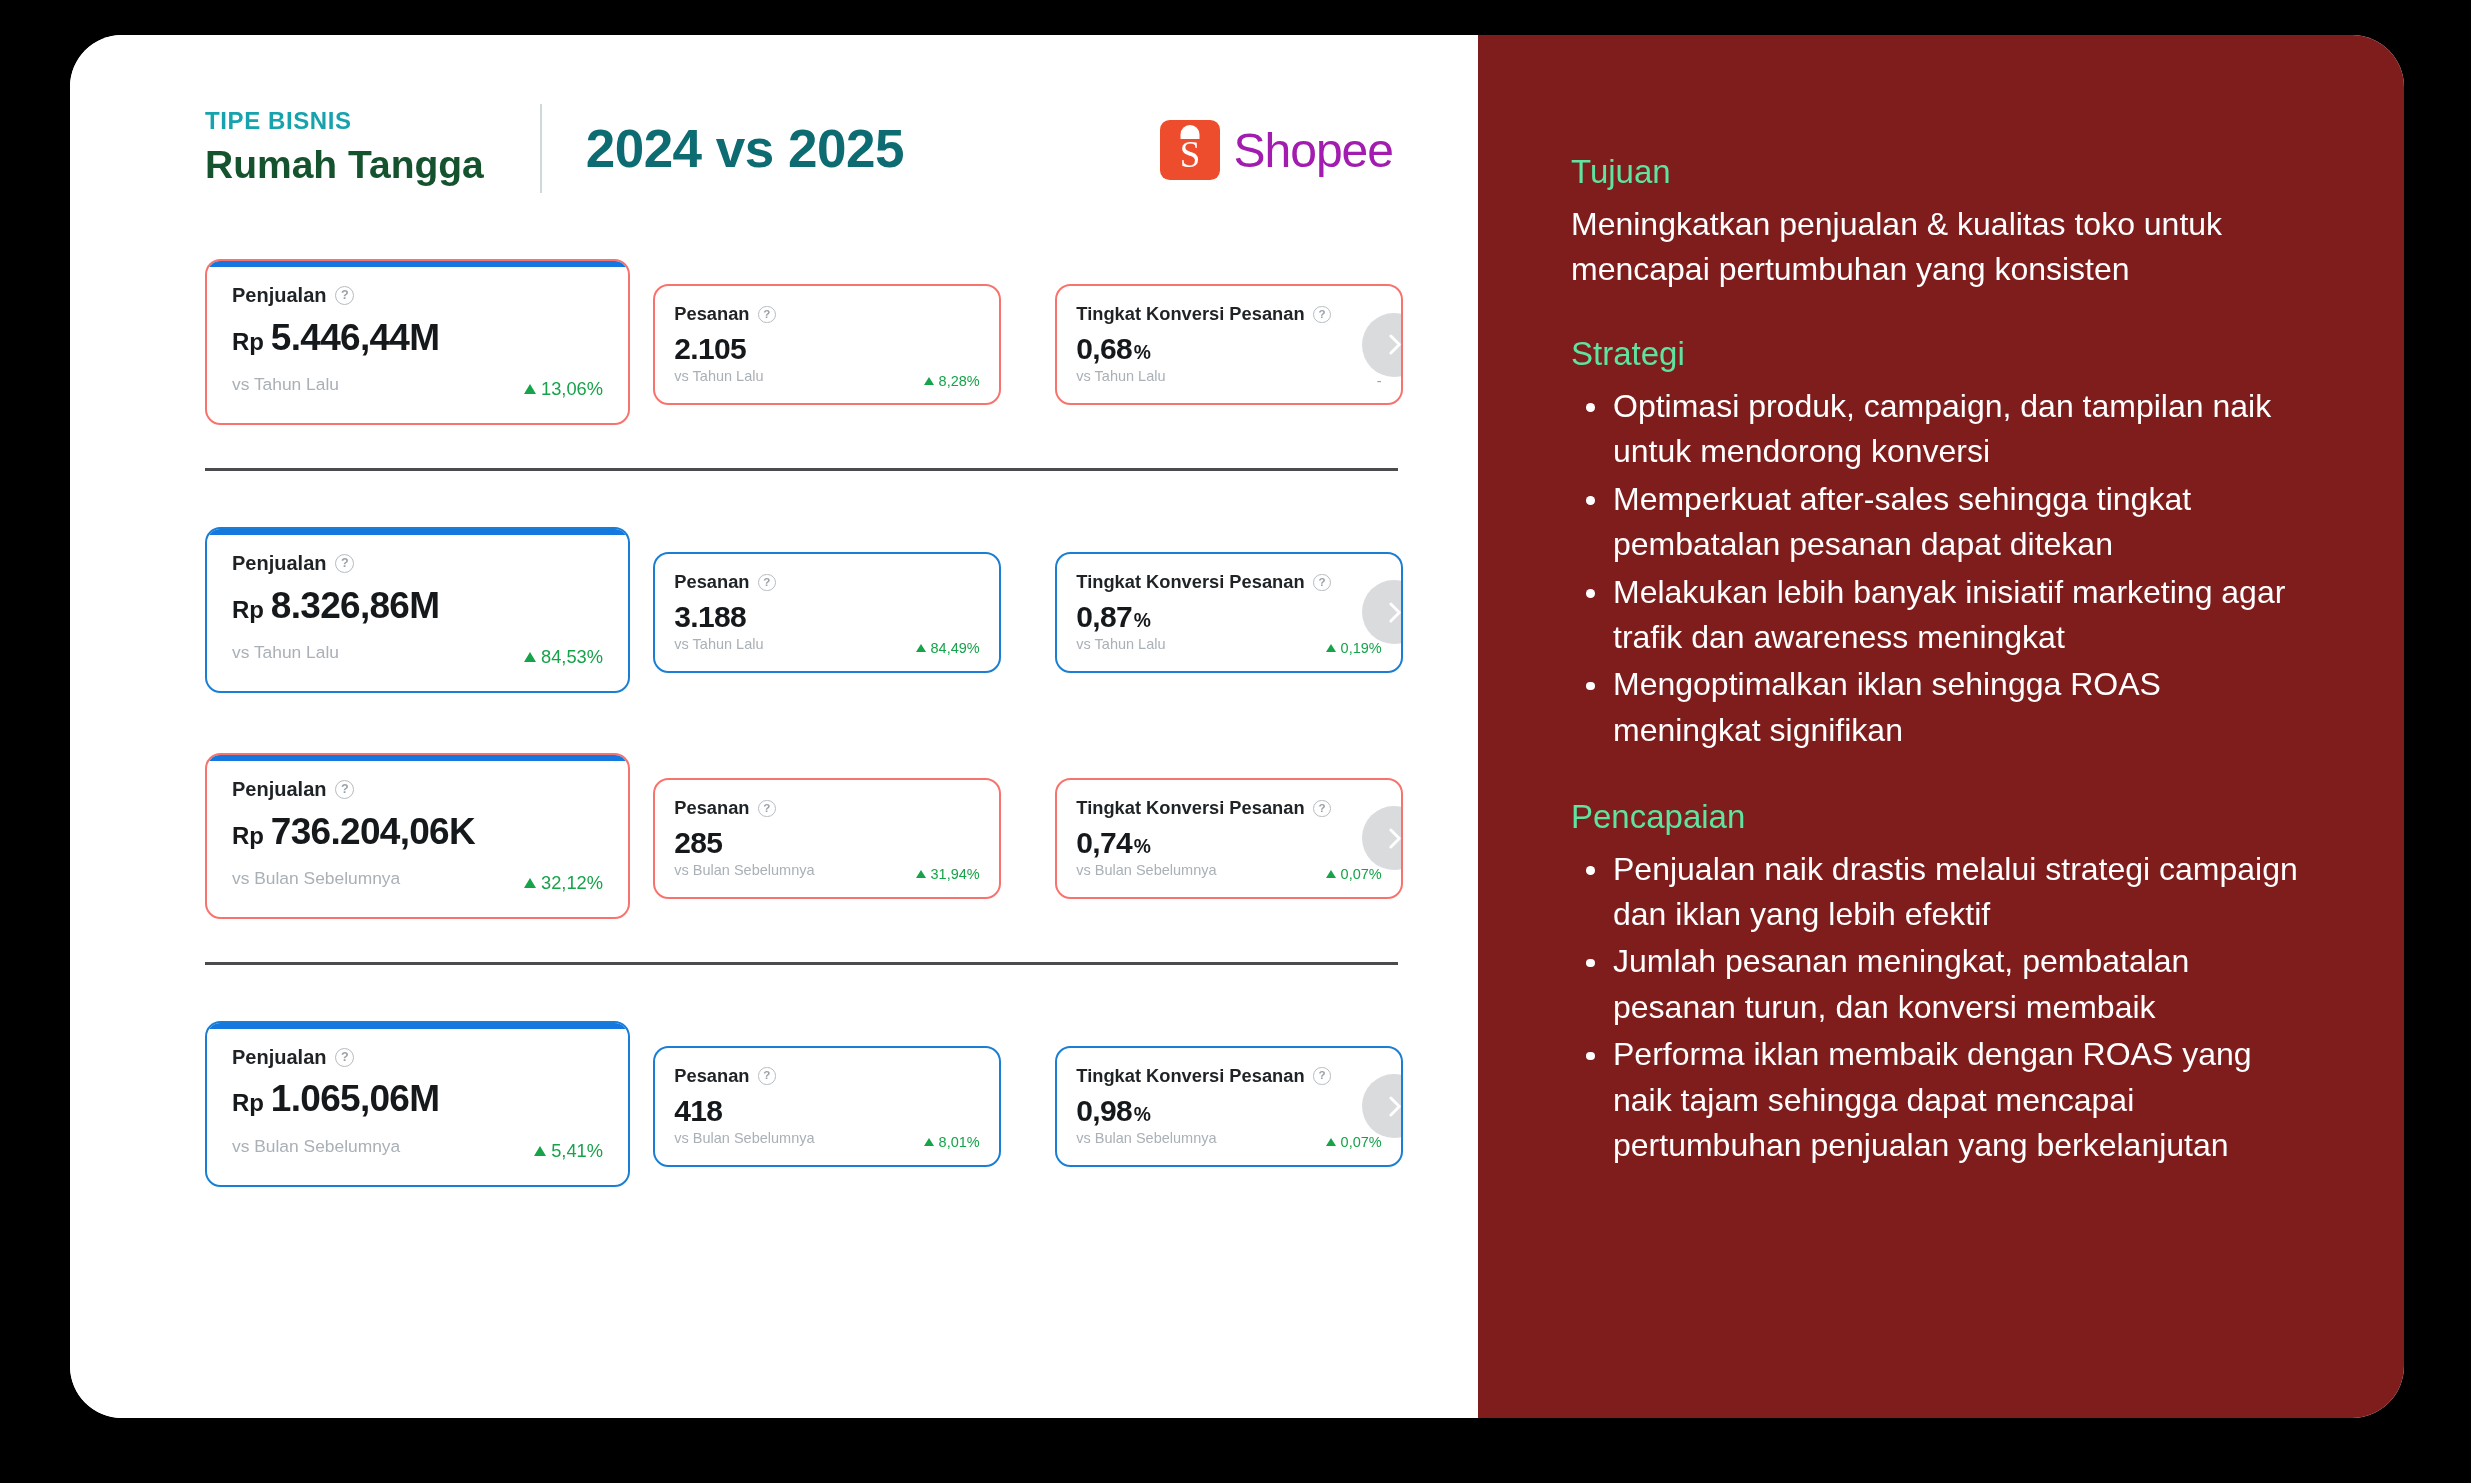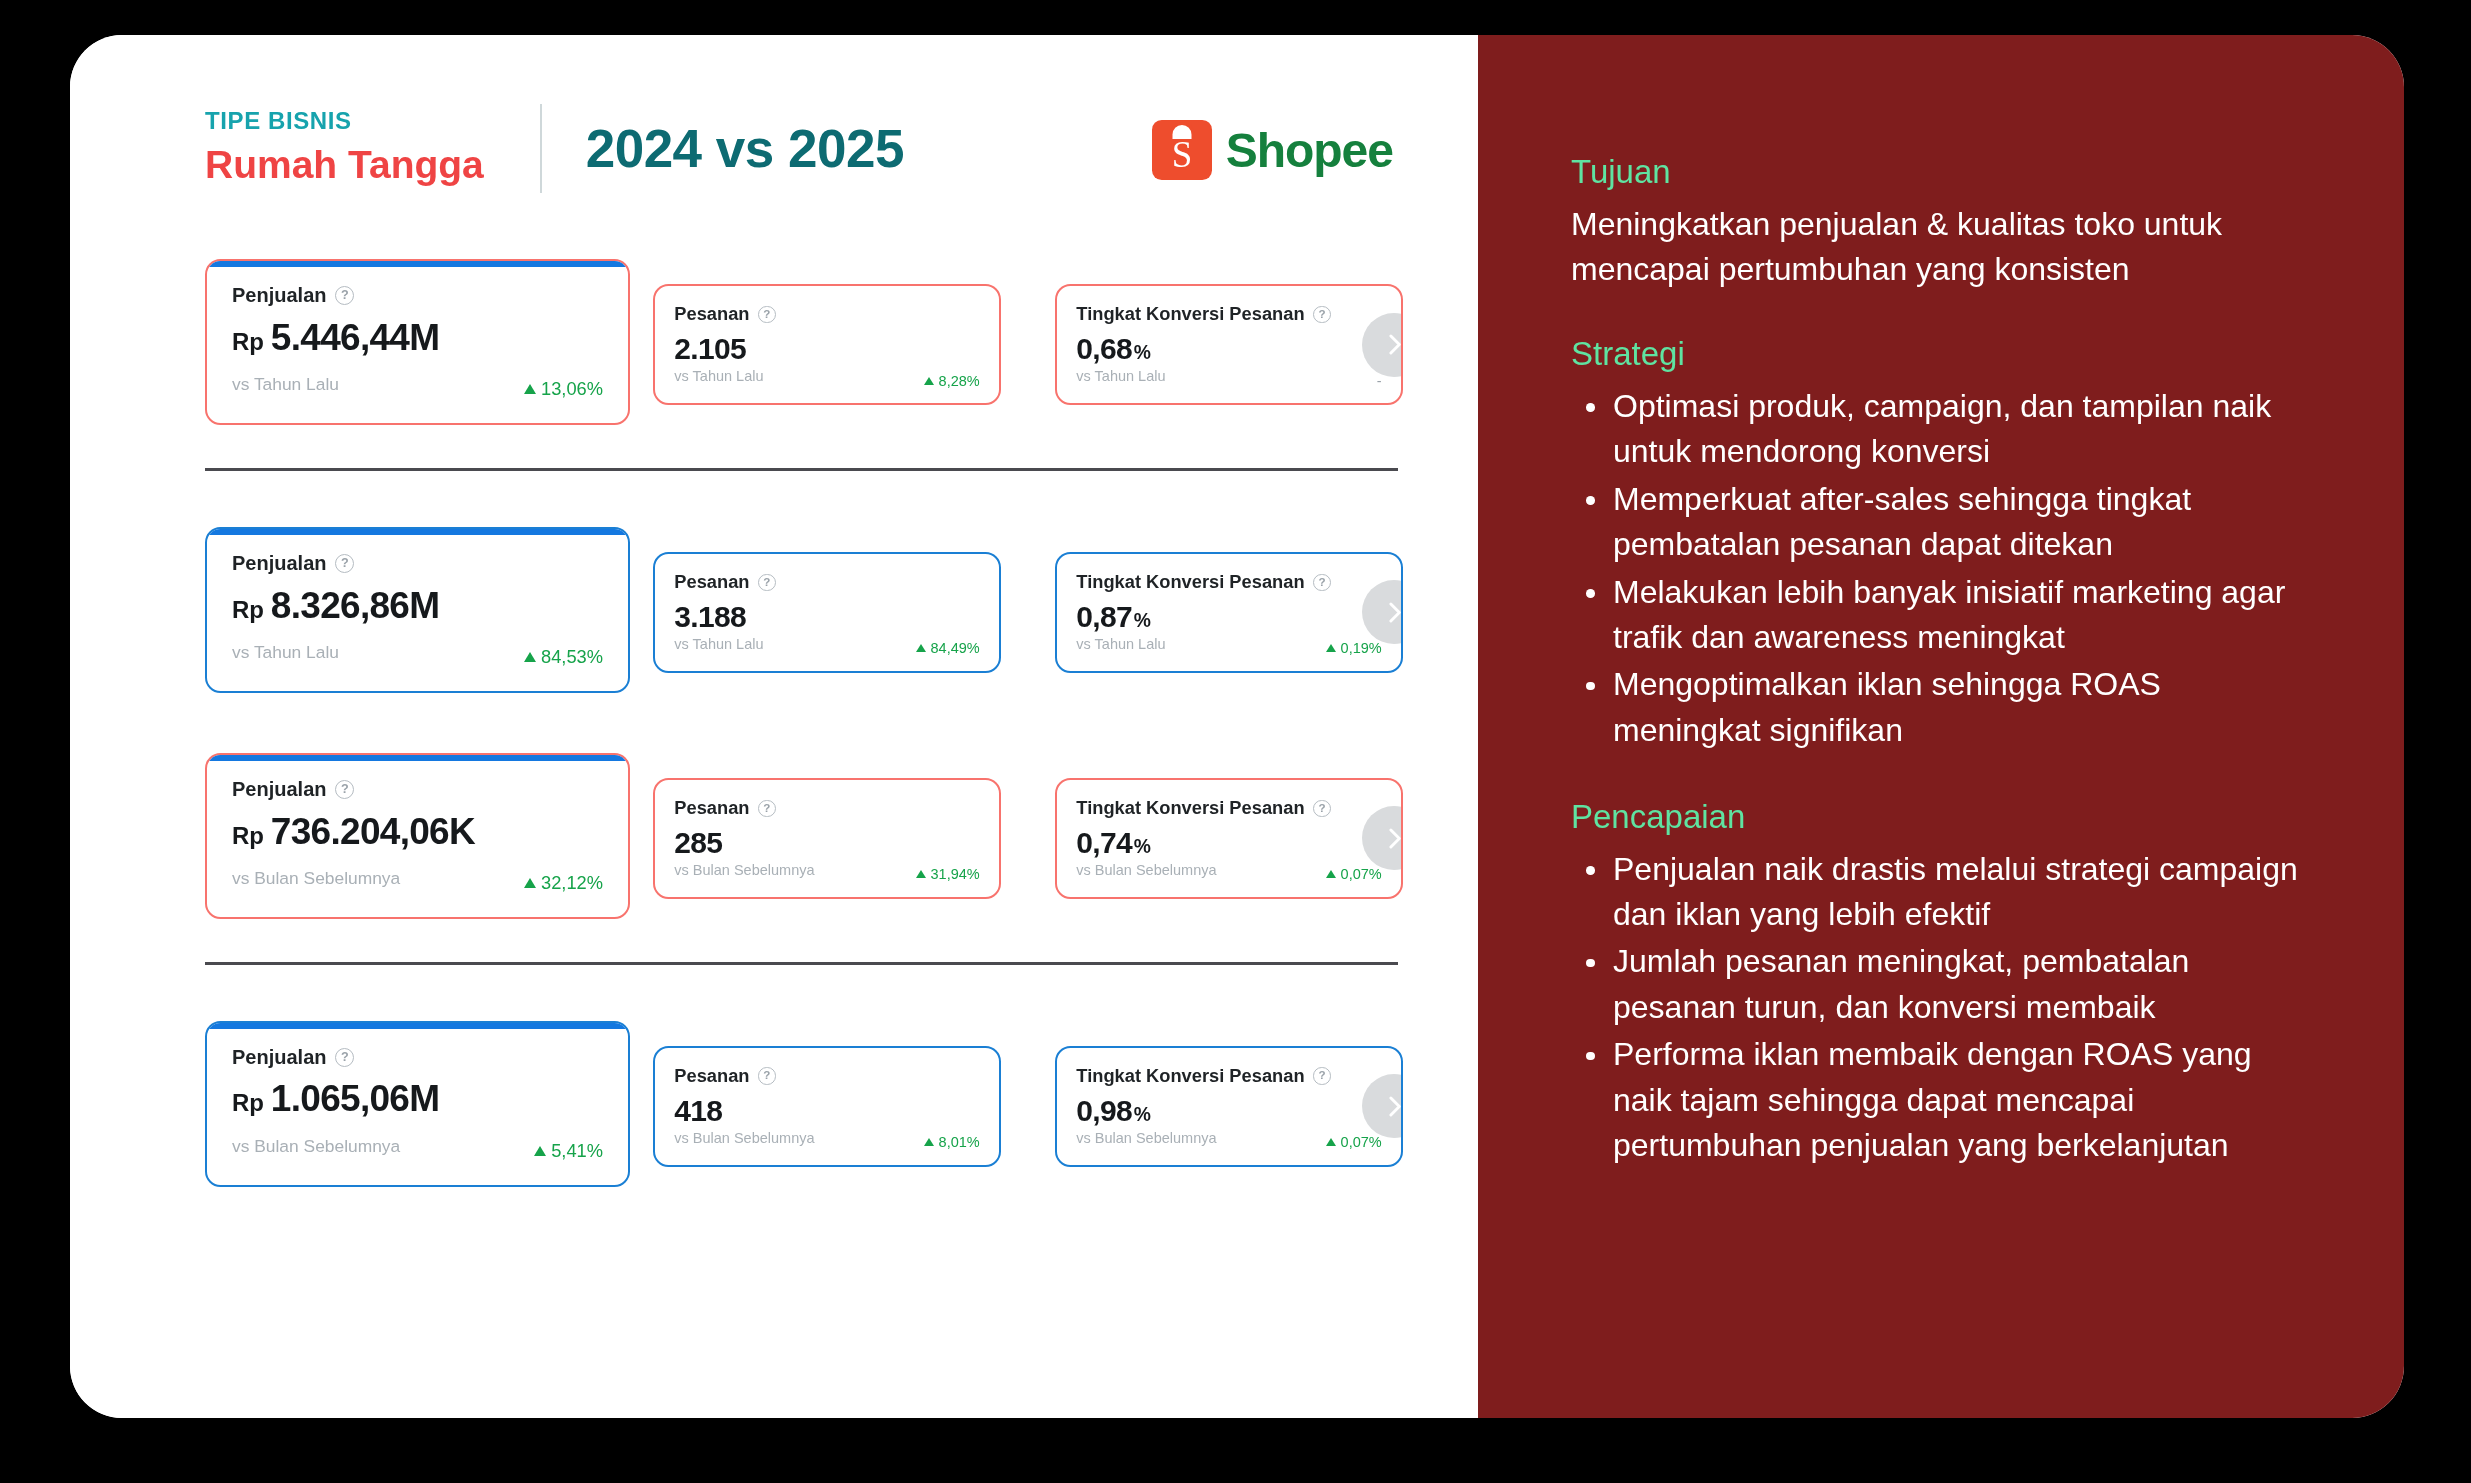--- a/index.html
+++ b/index.html
@@ -55,21 +55,21 @@
   .biz-block { display: flex; flex-direction: column; justify-content: center; }
   .biz-label {
     font-size: 24px;
     letter-spacing: 0.6px;
     color: #17a3ad;
     font-weight: 700;
     line-height: 1.25;
   }
   .biz-name {
     font-size: 39px;
-    color: #ef4444;
+    color: #14532d;
     font-weight: 700;
     line-height: 1.25;
     margin-top: 4.8px;
   }
   .v-divider {
     width: 1.9px;
     height: 89px;
     background: #cfd8da;
     margin: 0 44px 0 56px;
   }
@@ -113,22 +113,22 @@
     left: 0; right: 0; top: 13.5px;
     text-align: center;
     color: #ffffff;
     font-size: 37px;
     font-weight: 400;
     font-family: "Liberation Serif", serif;
     line-height: 42px;
   }
   .shopee-word {
     font-size: 48px;
-    color: #15803d;
-    font-weight: 700;
+    color: #a21caf;
+    font-weight: 400;
     letter-spacing: -1px;
   }
 
   
   .rows { position: absolute; left: 0; top: 224px; width: 100%; }
 
   .metric-row {
     position: relative;
     height: 170px;
     margin-left: 135px;

